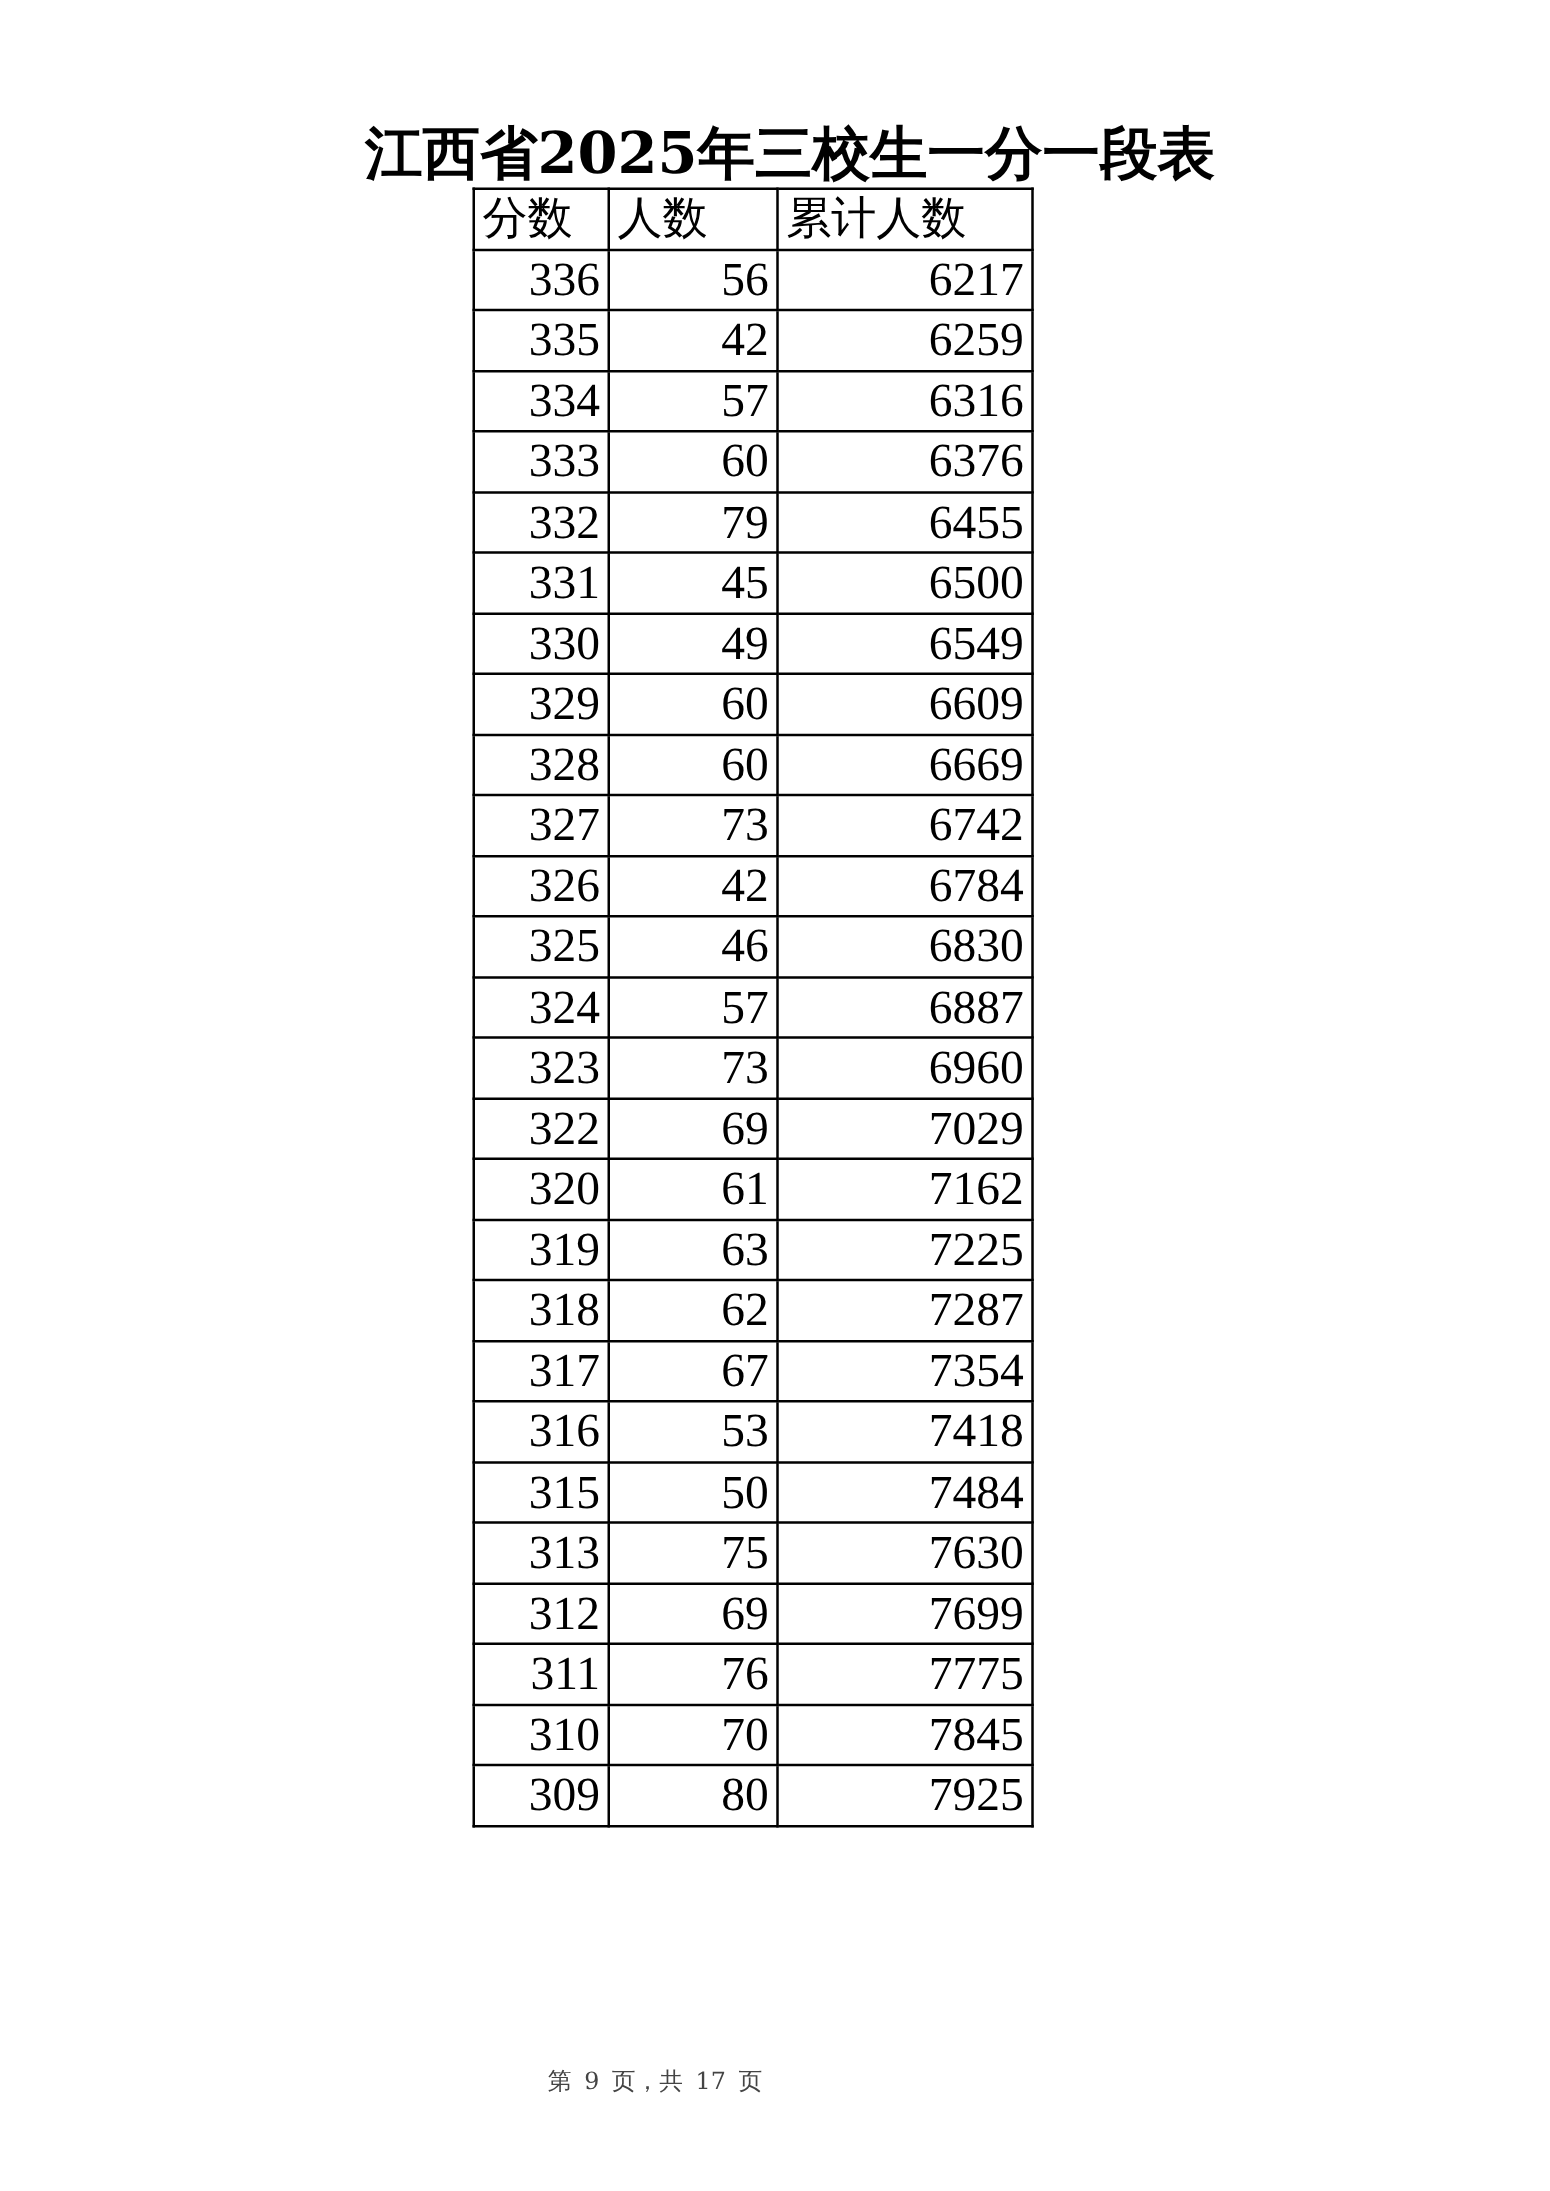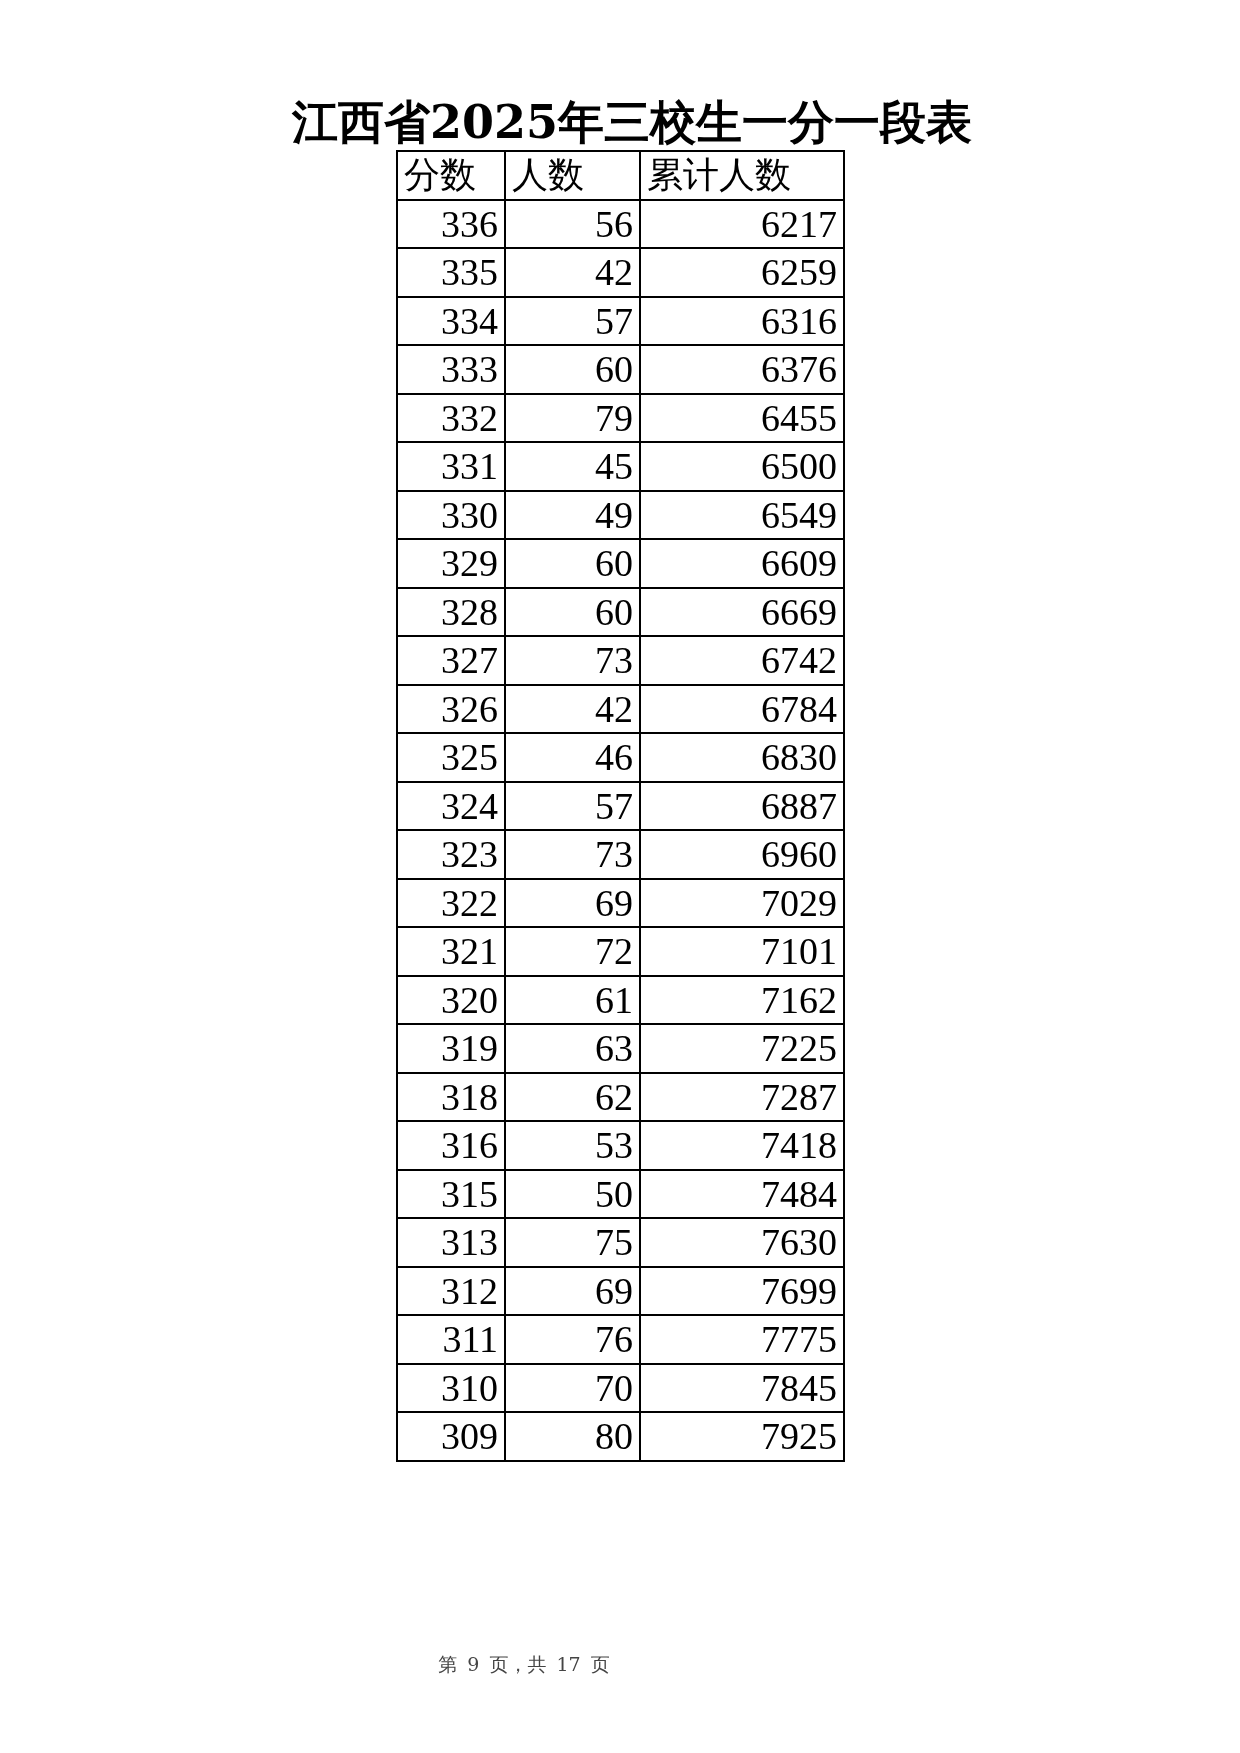--- a/index.html
+++ b/index.html
@@ -24,21 +24,21 @@
     font-family: "DejaVu Serif", "Liberation Serif", serif;
     font-weight: bold;
     font-size: 46px;
     line-height: 60px;
     letter-spacing: 0px;
     margin: 12px;
   }
   .score-table {
     position: absolute;
     top: 150px;
-    left: 396px;
+    left: 378px;
     width: 447px;
     border-collapse: collapse;
     table-layout: fixed;
   }
   .score-table col.c1 { width: 108px; }
   .score-table col.c2 { width: 135px; }
   .score-table col.c3 { width: 204px; }
   .score-table th,
   .score-table td {
     border: 2px solid #000;
@@ -160,40 +160,40 @@
         <td>323</td>
         <td>73</td>
         <td>6960</td>
       </tr>
     <tr>
         <td>322</td>
         <td>69</td>
         <td>7029</td>
       </tr>
     <tr>
-        <td>321</td>
-        <td>72</td>
-        <td>7101</td>
-      </tr>
-    <tr>
         <td>320</td>
         <td>61</td>
         <td>7162</td>
       </tr>
     <tr>
         <td>319</td>
         <td>63</td>
         <td>7225</td>
       </tr>
     <tr>
         <td>318</td>
         <td>62</td>
         <td>7287</td>
       </tr>
     <tr>
+        <td>317</td>
+        <td>67</td>
+        <td>7354</td>
+      </tr>
+    <tr>
         <td>316</td>
         <td>53</td>
         <td>7418</td>
       </tr>
     <tr>
         <td>315</td>
         <td>50</td>
         <td>7484</td>
       </tr>
     <tr>

